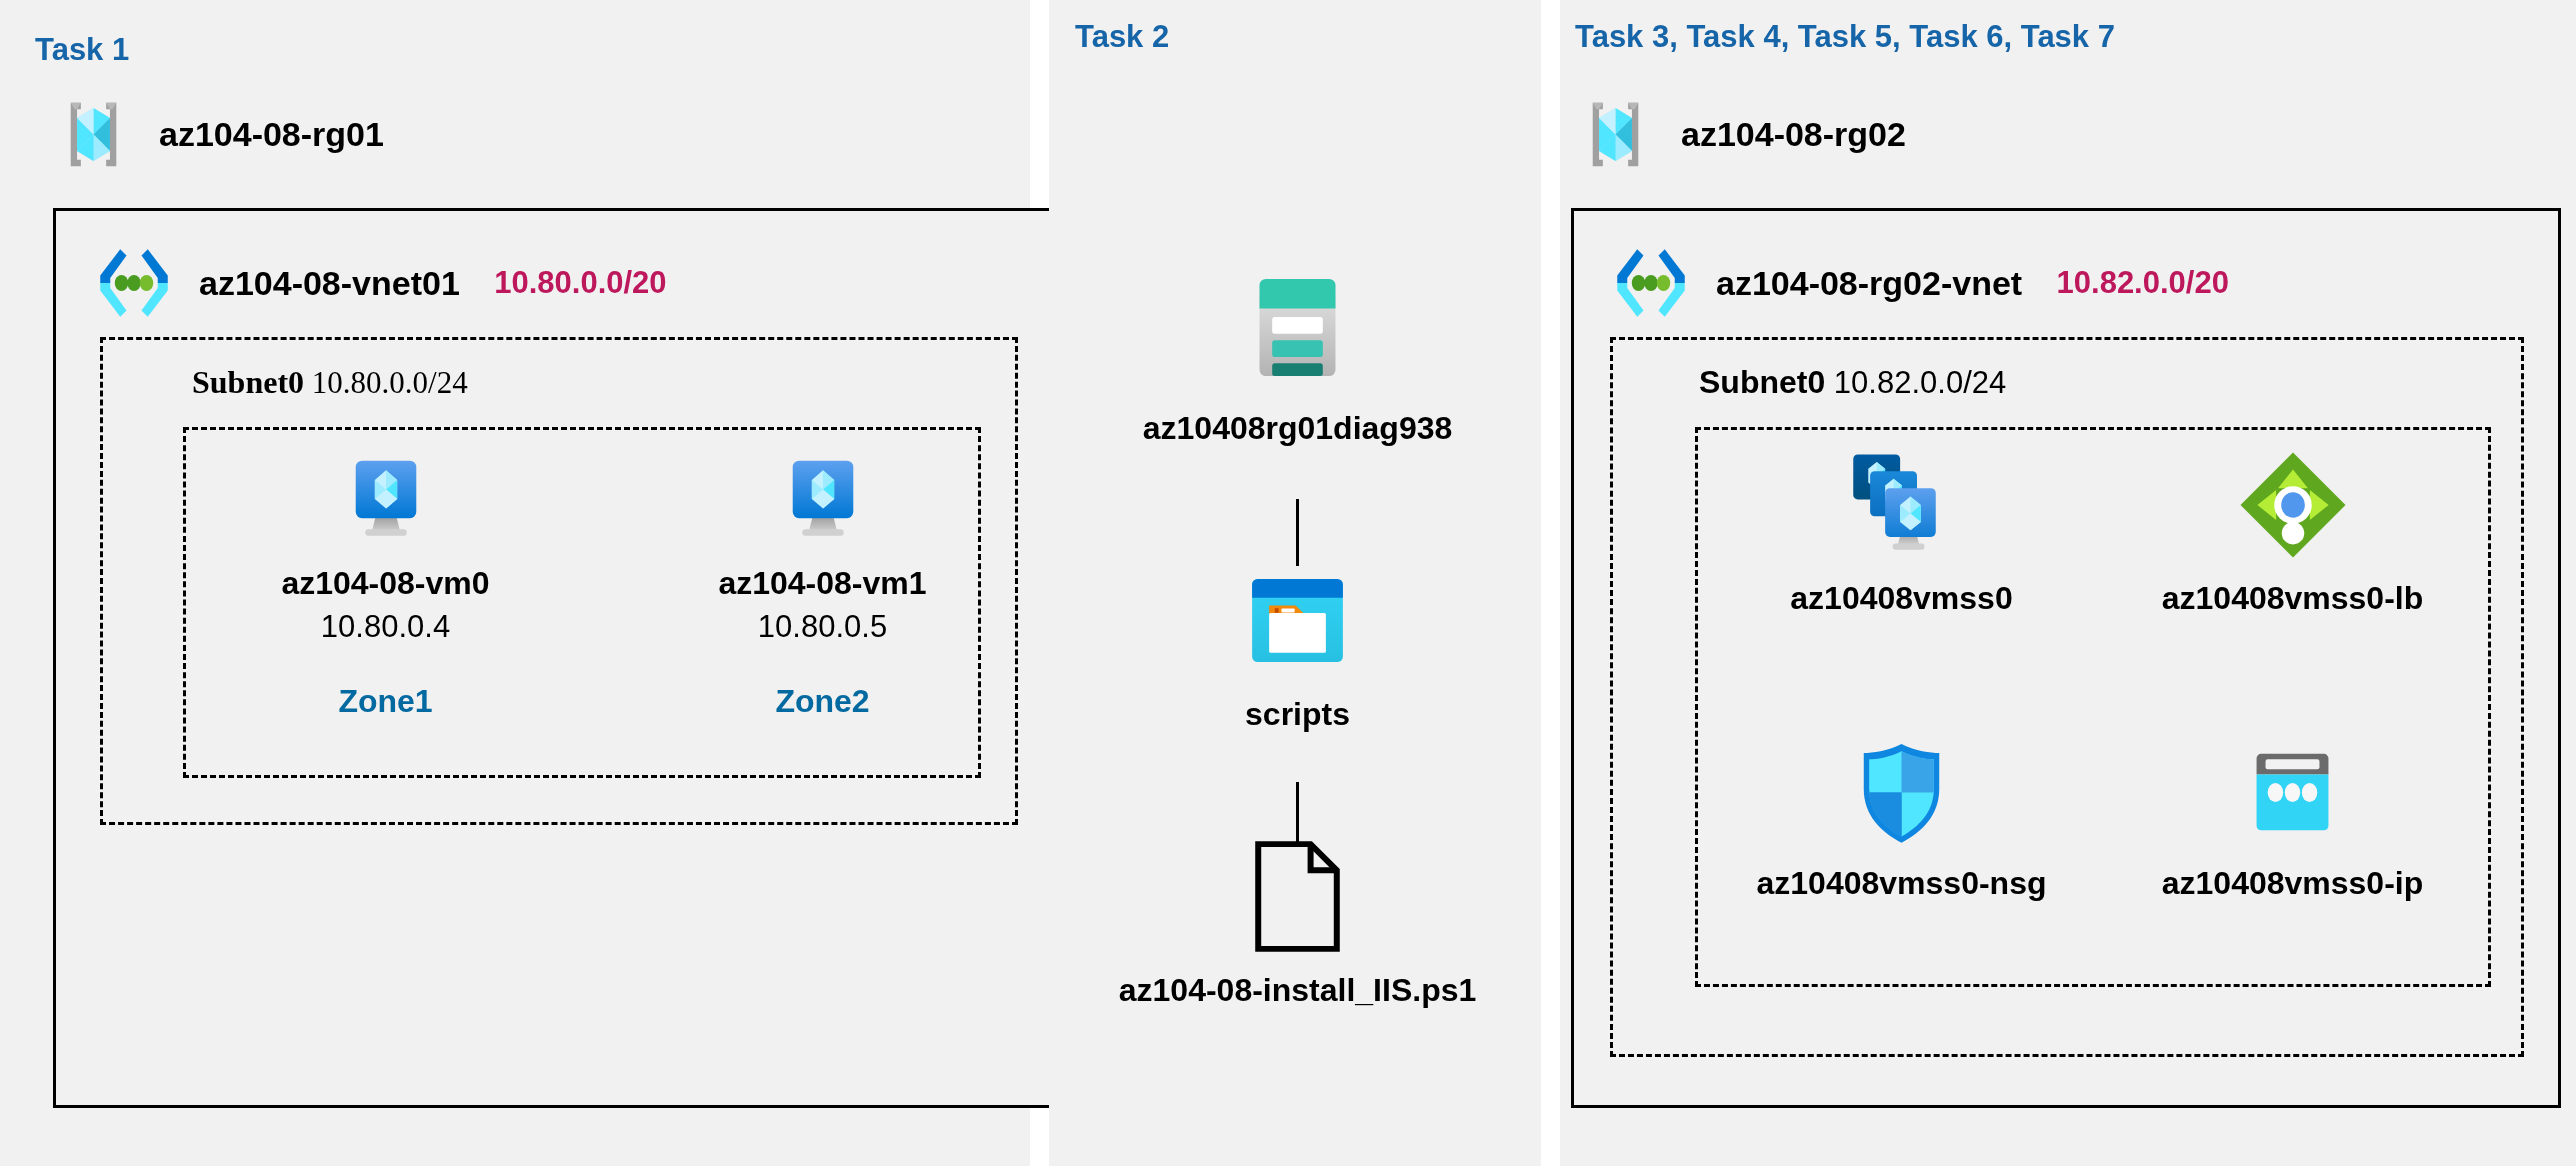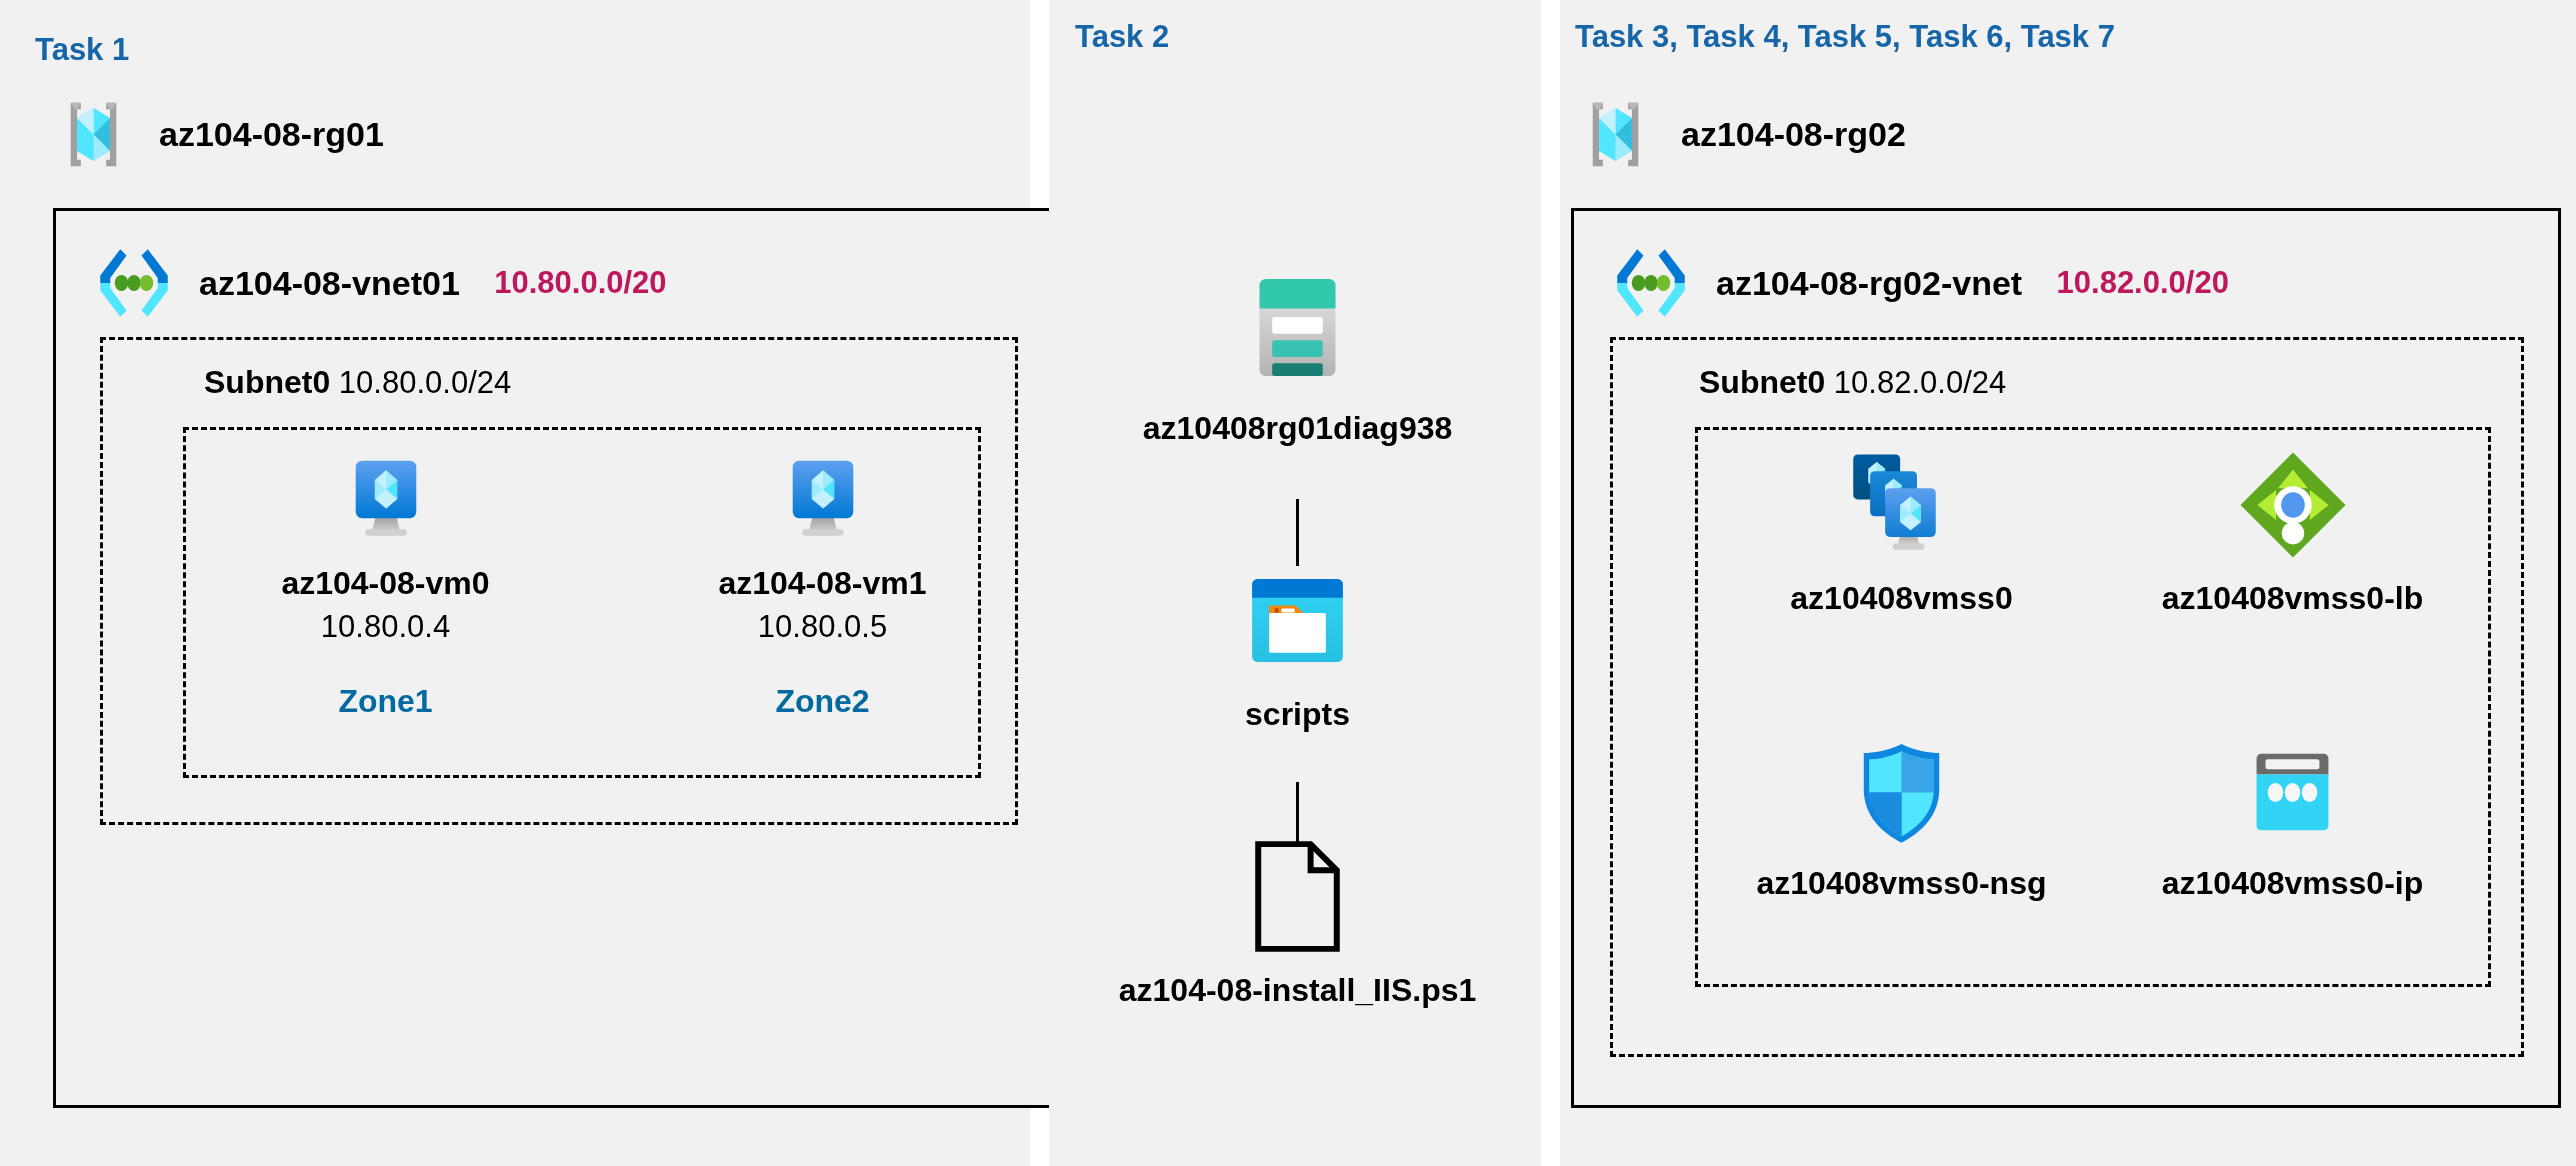--- a/index.html
+++ b/index.html
@@ -63,21 +63,21 @@
       <path d="M59 32 L59 38 L43 59 L38 54 L51 36 L51 32 Z" fill="#50e6ff"></path>
       <ellipse cx="22" cy="32" rx="5.4" ry="6.4" fill="#4a9c20"></ellipse>
       <ellipse cx="32" cy="32" rx="5.4" ry="6.4" fill="#4a9c20"></ellipse>
       <ellipse cx="42" cy="32" rx="5.4" ry="6.4" fill="#76bc2d"></ellipse>
     </svg>
   </span>
   <span class="nm">az104-08-vnet01</span>
   <span class="cidr">10.80.0.0/20</span>
 </div>
 
-<div class="sublabel" style="left:204px;top:364px;">
+<div class="sublabel" style="left:192px;top:364px;font-family:Liberation Serif, serif;">
   <b>Subnet0</b>
   <span>10.80.0.0/24</span>
 </div>
 
 <div class="dbox" style="left:100px;top:337px;width:918px;height:488px;"></div>
 
 <div class="dbox" style="left:183px;top:427px;width:798px;height:351px;"></div>
 
 <div class="node" style="left:237px;top:448px;">
   <span>

